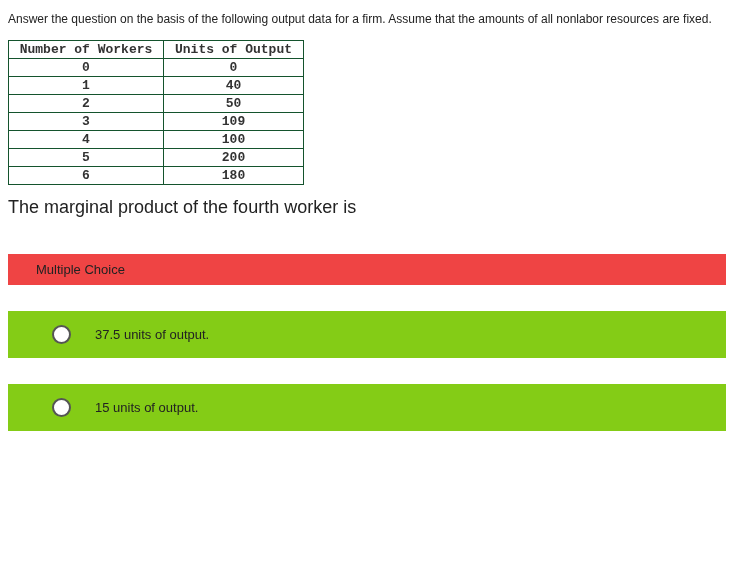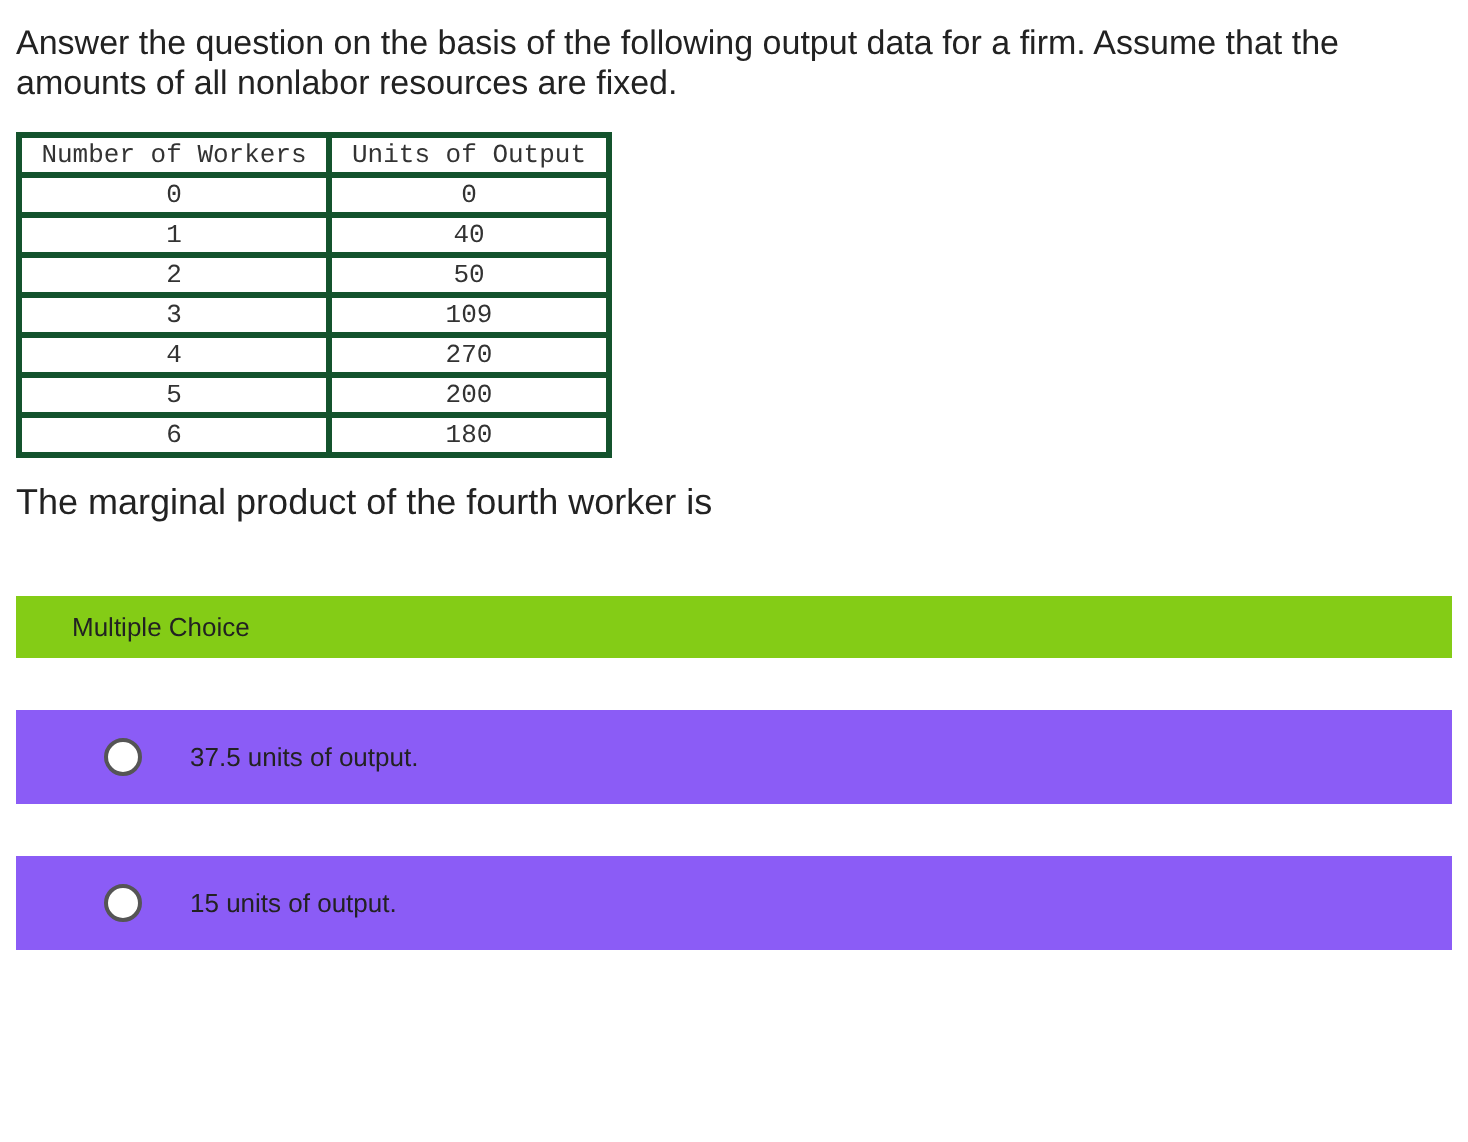--- a/index.html
+++ b/index.html
@@ -7,61 +7,61 @@
       font-family: Arial, sans-serif;
       font-size: 13px;
       color: #333;
       background: #fff;
       width: 734px;
       height: 571px;
       padding: 12px 8px;
       overflow: hidden;
     }
     .question-text {
-      font-size: 17px;
+      font-size: 12px;
       color: #222;
       margin-bottom: 14px;
     }
     .data-table {
       border-collapse: collapse;
       font-family: 'Courier New', Courier, monospace;
       font-size: 13px;
       margin-bottom: 12px;
     }
     .data-table th, .data-table td {
-      border: 3px solid #14532d;
+      border: 1px solid #14532d;
       padding: 1px 8px;
       text-align: center;
-      font-weight: normal;
+      font-weight: bold;
     }
     .data-table th {
       white-space: nowrap;
     }
     .data-table .col-workers { width: 155px; }
     .data-table .col-output { width: 140px; }
     .prompt-line {
       font-size: 18px;
       color: #222;
       margin-bottom: 36px;
     }
     .mc-label {
       font-size: 13px;
       color: #222;
-      background: #84cc16;
+      background: #ef4444;
       padding: 8px 20px 8px 28px;
       margin-bottom: 26px;
       margin-top: 14px;
     }
     .choices {
       padding-left: 0;
     }
     .choice {
       display: flex;
       align-items: center;
-      background: #8b5cf6;
+      background: #84cc16;
       padding: 14px 20px 14px 44px;
       margin-bottom: 26px;
     }
     .radio {
       width: 19px;
       height: 19px;
       border: 2px solid #555;
       border-radius: 50%;
       margin-right: 24px;
       flex-shrink: 0;
@@ -96,21 +96,21 @@
     <tr>
       <td>2</td>
       <td>50</td>
     </tr>
     <tr>
       <td>3</td>
       <td>109</td>
     </tr>
     <tr>
       <td>4</td>
-      <td>270</td>
+      <td>100</td>
     </tr>
     <tr>
       <td>5</td>
       <td>200</td>
     </tr>
     <tr>
       <td>6</td>
       <td>180</td>
     </tr>
   </tbody>

